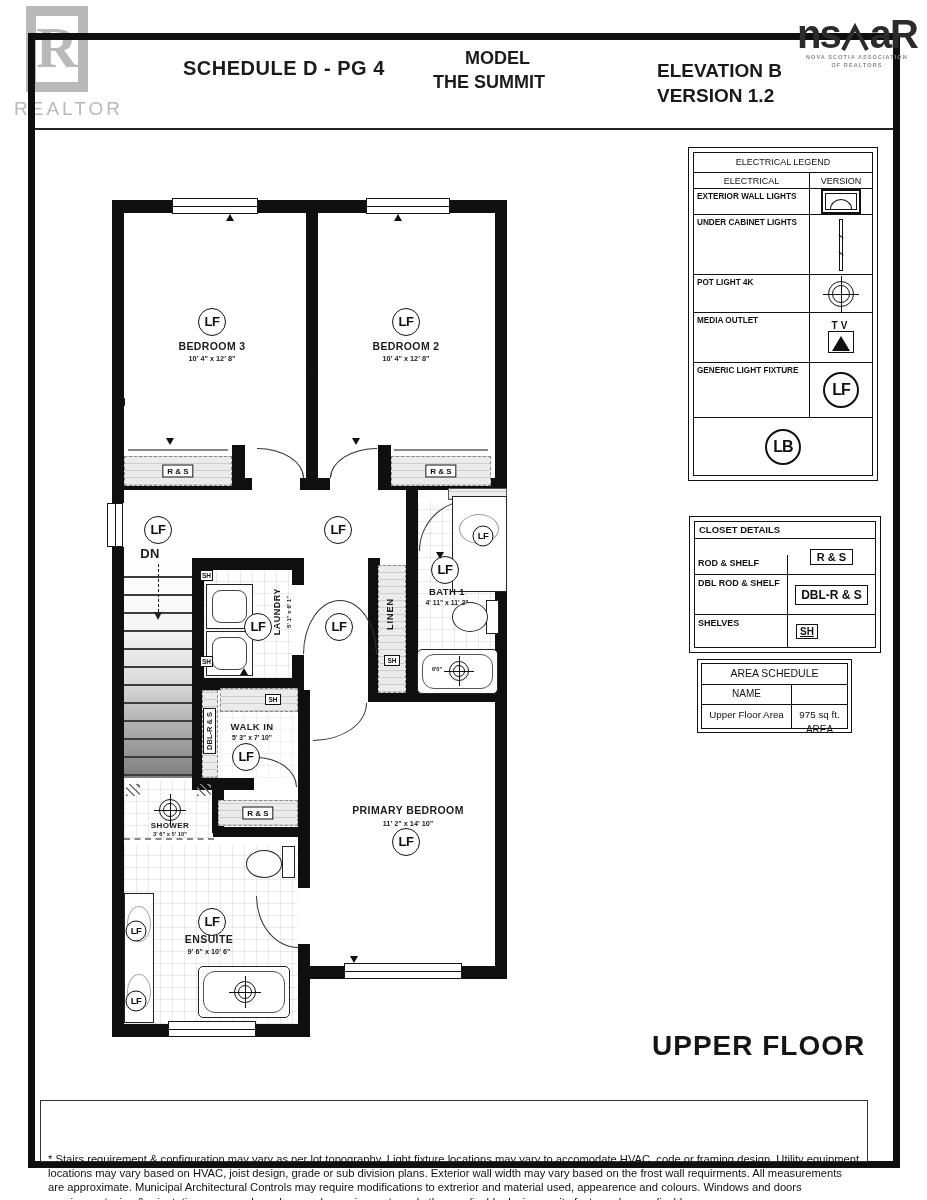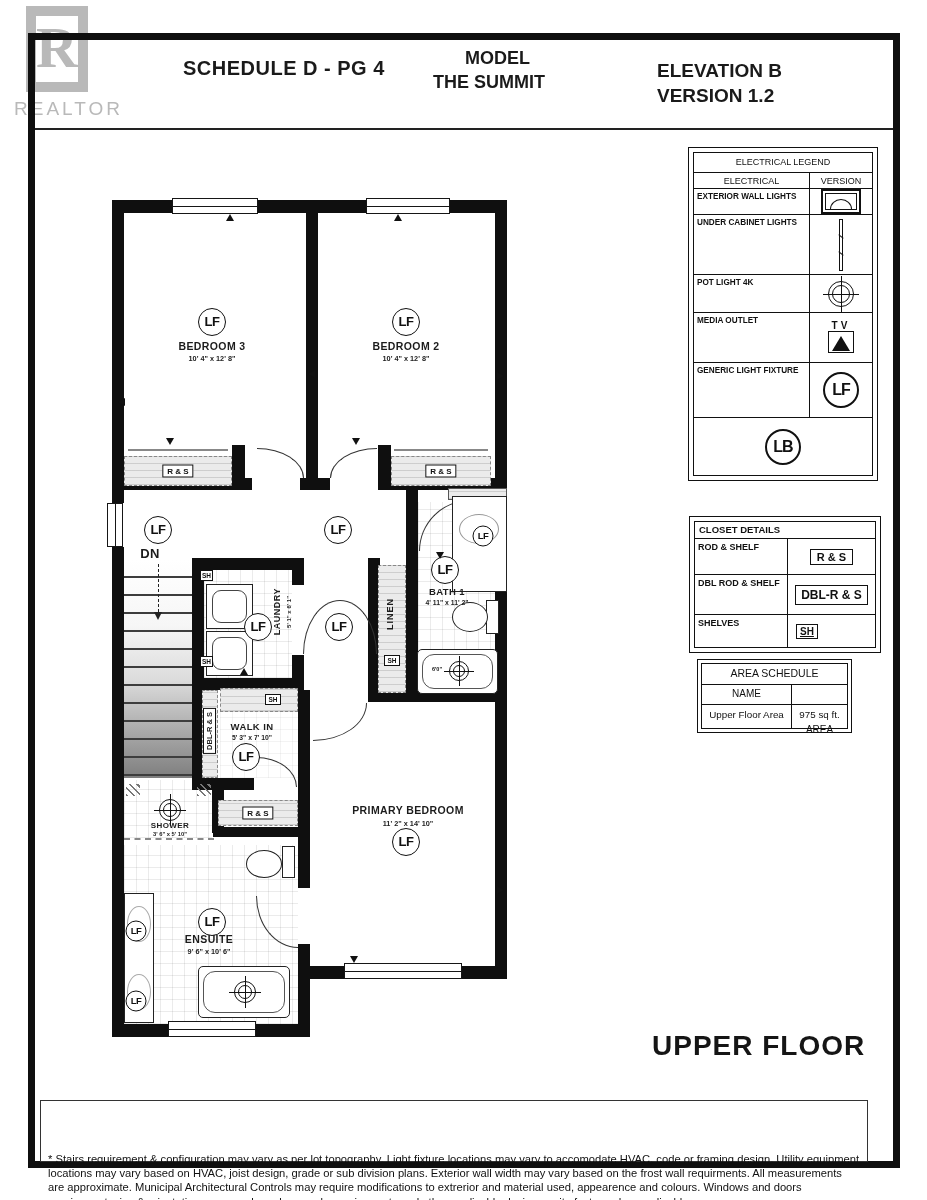--- a/index.html
+++ b/index.html
@@ -103,20 +103,31 @@
 <div id="page">
 
   <div id="realtor-wm">
     <div class="rbox">R</div>
     <div class="rtext">REALTOR</div>
   </div>
 
   <div id="frame"></div>
   <div id="header-rule"></div>
 
+  <div id="nsar-wm">
+    <div class="row">
+      <span class="big">ns</span>
+      <svg width="30" height="30" viewBox="0 0 30 30">
+          <path d="M3 28 L15 5 L27 28" fill="none" stroke="#2b2b2b" stroke-width="4"></path>
+        </svg>
+      <span class="big">aR</span>
+    </div>
+    <div class="sub">NOVA SCOTIA ASSOCIATION</div>
+    <div class="sub">OF REALTORS</div>
+  </div>
 
   <div class="hdr" style="left:183px; top:57px; font-size:20px; letter-spacing:0.5px;">SCHEDULE D - PG 4</div>
   <div class="hdr" style="left:433px; top:48px; font-size:18px;margin-left:32px;">MODEL</div>
   <div class="hdr" style="left:433px; top:72px; font-size:18px;">THE SUMMIT</div>
   <div class="hdr" style="left:657px; top:60px; font-size:19px;">ELEVATION B</div>
   <div class="hdr" style="left:657px; top:85px; font-size:19px;">VERSION 1.2</div>
 
   <div class="tblout" style="left:688px; top:147px; width:190px; height:334px;">
     <div class="tbl">
       <div class="trow" style="height:19px">
@@ -173,21 +184,21 @@
       </div>
     </div>
   </div>
 
   <div class="tblout" style="left:689px; top:516px; width:192px; height:137px;">
     <div class="tbl">
       <div class="trow" style="height:16px">
           <div class="tcell-title" style="text-align:left; padding:2px 4px; font-size:9.5px; font-weight:700;">CLOSET DETAILS</div>
         </div>
       <div class="trow" style="height:36px">
-        <div class="tlab" style="width:93px; font-size:9px;">ROD &amp; SHELF</div>
+        <div class="tlab" style="width:93px; font-size:9px;margin-top:16px;">ROD &amp; SHELF</div>
         <div class="tsym">
             <div style="border:1.4px solid #111; font-size:11px; font-weight:700; padding:1px 6px;">R &amp; S</div>
           </div>
       </div>
       <div class="trow" style="height:40px">
         <div class="tlab" style="width:93px; font-size:9px;">DBL ROD &amp; SHELF</div>
         <div class="tsym">
             <div style="border:1.4px solid #111; font-size:12px; font-weight:700; padding:2px 5px;">DBL-R &amp; S</div>
           </div>
       </div>

